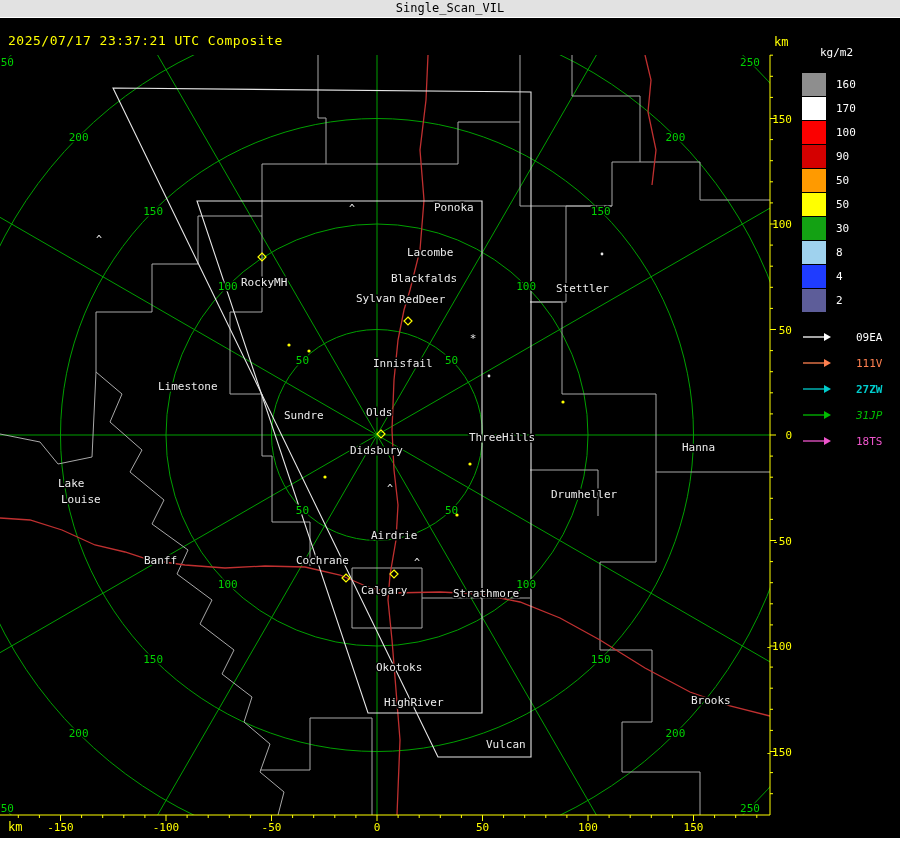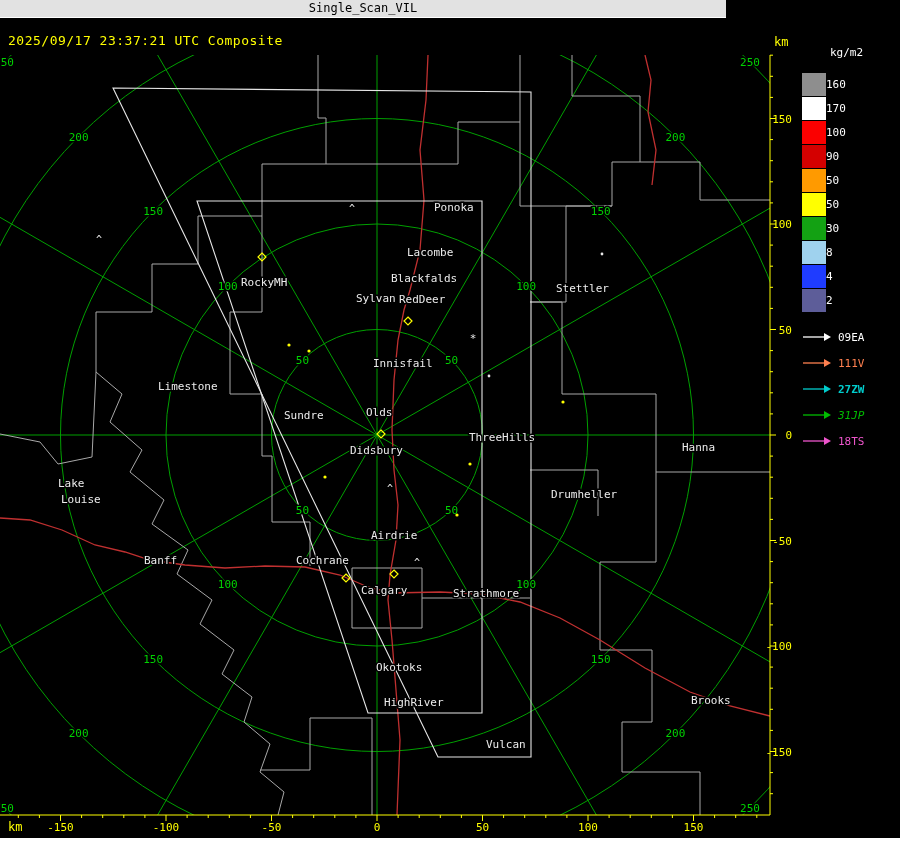--- a/index.html
+++ b/index.html
@@ -1,42 +1,42 @@
 <!DOCTYPE html>
 <html><head>
 <meta charset="utf-8">
 <style>
   html,body{margin:0;padding:0;background:#000;}
   body{width:900px;height:841px;position:relative;overflow:hidden;
        font-family:"DejaVu Sans Mono",monospace;}
-  .titlebar{position:absolute;top:0;left:0;width:726px;height:17px;
+  .titlebar{position:absolute;top:0;left:0;width:900px;height:17px;
        background:#e2e2e2;border-bottom:1px solid #ffffff;
        text-align:center;font-size:12px;line-height:17px;color:#000;}
   .timestamp{position:absolute;top:33px;left:8px;color:#ffff00;font-size:13px;letter-spacing:0.5px;}
   .unit-tr{position:absolute;top:35px;left:774px;color:#ffff00;font-size:12px;}
   .unit-bl{position:absolute;top:820px;left:8px;color:#ffff00;font-size:12px;}
   #map{position:absolute;top:0;left:0;}
   .legend{position:absolute;left:802px;top:46px;width:96px;}
-  .legend-units{color:#ffffff;font-size:11px;margin-left:28px;margin-bottom:13px;}
+  .legend-units{color:#ffffff;font-size:11px;margin-left:18px;margin-bottom:13px;}
   .lvl{display:flex;align-items:center;height:24px;}
   .sw{width:24px;height:23px;display:inline-block;}
-  .lvl-label{color:#ffffff;font-size:11px;}
+  .lvl-label{color:#ffffff;font-size:11px;margin-left:10px;}
   .radars{margin-top:12px;}
   .radar-row{display:flex;align-items:center;height:26px;}
-  .radar-label{font-size:11px;margin-left:6px;}
+  .radar-label{font-size:11px;margin-left:24px;}
   .bottom-border{position:absolute;left:0;top:838px;width:900px;height:3px;background:#ffffff;}
 </style>
 </head>
 <body>
 
 <div class="titlebar">
   <span>Single_Scan_VIL</span>
 </div>
 
-<div class="timestamp">2025/09/17 23:37:21 UTC Composite</div>
+<div class="timestamp">2025/07/17 23:37:21 UTC Composite</div>
 <div class="unit-tr">km</div>
 <div class="unit-bl">km</div>
 
 <svg id="map" width="900" height="841">
     <defs>
       <clipPath id="mc">
         <rect x="0" y="55" width="770" height="760"></rect>
       </clipPath>
     </defs>
     <g clip-path="url(#mc)">

